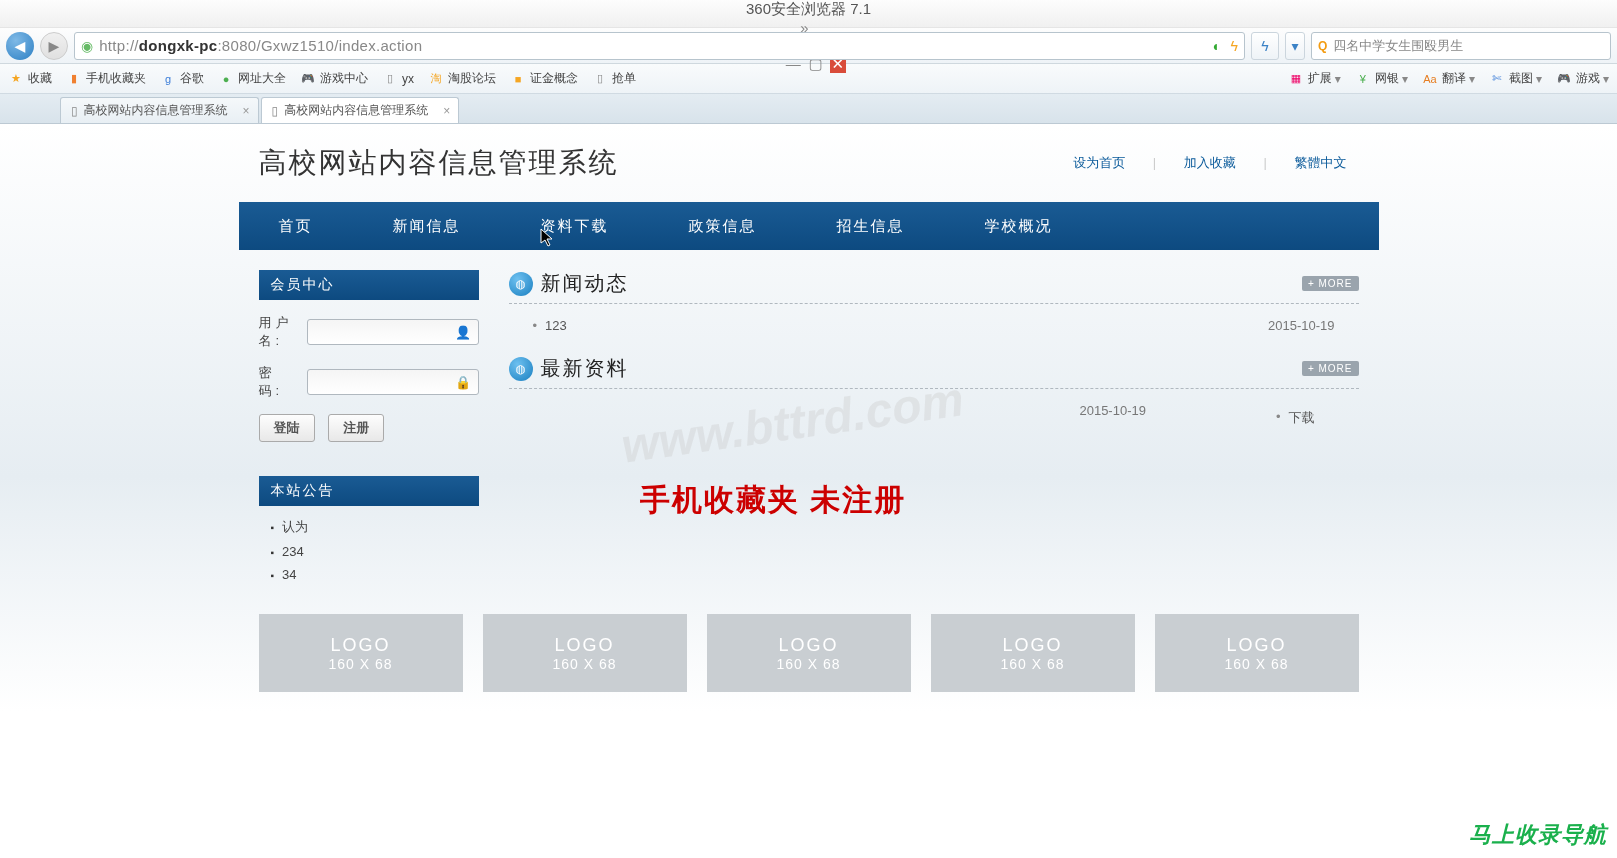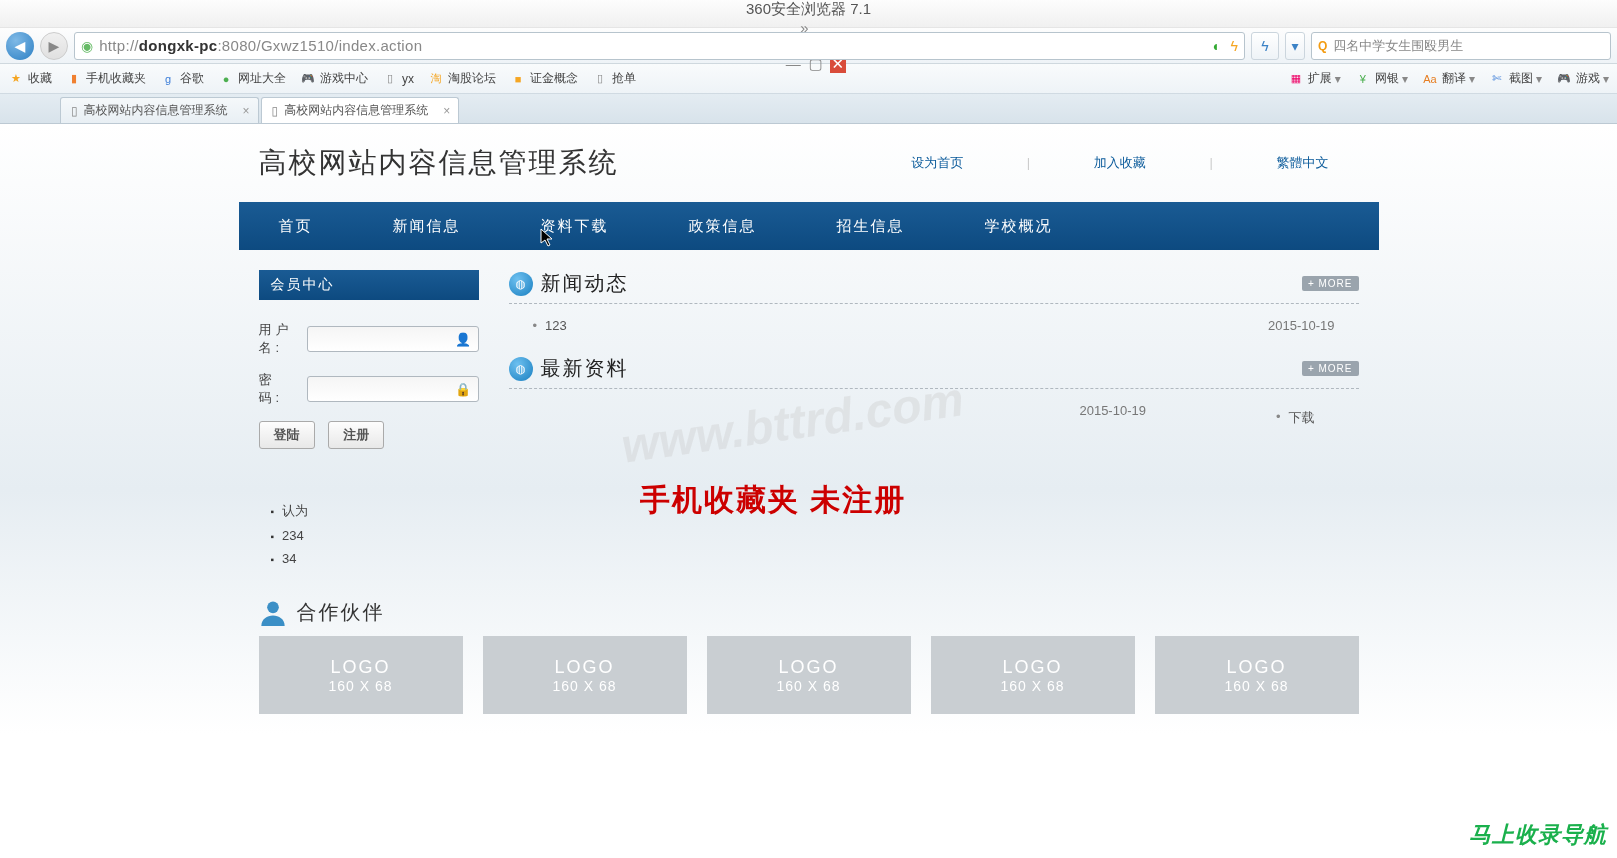--- a/index.html
+++ b/index.html
@@ -36,32 +36,32 @@
 .tab.active { background:#fff; }
 .tab .doc { margin-right:6px; color:#888; }
 .tab .x { position:absolute; right:8px; color:#999; }
 
 
 .page { background: linear-gradient(#fff, #e6edf2 60%, #fff); padding-top:10px; }
 .container { width: 1140px; margin: 0 auto; }
 .header { display:flex; align-items:center; padding: 10px 20px 20px; }
 .site-title { font-size: 28px; color:#333; letter-spacing:2px; }
 .top-links { margin-left:auto; color:#0a5a9a; font-size:13px; }
-.top-links span { margin: 0 30px; cursor:pointer;text-align:center; }
+.top-links span { margin: 0 12px; cursor:pointer;text-align:center; }
 .top-links .sep { color:#ccc; cursor:default; }
 
 .mainnav { background: linear-gradient(#1a5b94, #0d4a80); height: 48px; display:flex; align-items:center; padding:0 40px; }
 .mainnav a { color:#fff; font-size:15px; margin-right:80px; text-decoration:none; letter-spacing:2px; }
 
 .cols { display:flex; gap:30px; padding:20px; }
 .leftcol { width: 220px; }
 .rightcol { flex:1; }
 
 .panel-h { background: linear-gradient(#1a5b94,#0d4a80); color:#fff; padding:6px 12px; font-size:14px; letter-spacing:2px; }
-.login-form { padding:21px 0; font-size:13px; color:#444; }
+.login-form { padding:14px 0; font-size:13px; color:#444; }
 .login-row { display:flex; align-items:center; margin-bottom:14px; }
 .login-row label { width:48px; letter-spacing:4px; }
 .login-row .inp { flex:1; height:26px; border:1px solid #b0b8bf; border-radius:3px; background:linear-gradient(#f5f5f5,#fff); display:flex; align-items:center; padding:0 6px; }
 .login-row .inp .ico { margin-left:auto; color:#888; }
 .btn { display:inline-block; padding:4px 14px; border:1px solid #aaa; border-radius:3px; background:linear-gradient(#fdfdfd,#e8e8e8); margin-right:10px; color:#555; font-size:13px; cursor:pointer;font-weight:bold;}
 
 .notice-list { padding:8px 4px; }
 .notice-list li { list-style:none; padding:4px 8px; color:#444; font-size:13px; }
 .notice-list li::before { content:"▪"; color:#333; margin-right:8px; font-size:10px; }
 
@@ -251,20 +251,21 @@
             <label>密  码:</label>
             <div class="inp">
                 <span class="ico">🔒</span>
               </div>
           </div>
           <span class="btn">登陆</span>
           <span class="btn">注册</span>
         </div>
 
         <div style="height:20px;"></div>
+        <div class="panel-h">本站公告</div>
         <ul class="notice-list" id="notice-list">
             <li>认为</li>
             <li>234</li>
             <li>34</li>
           </ul>
       </div>
 
       <div class="rightcol">
         <div class="sec-h">
           <div class="globe">◍</div>
@@ -288,29 +289,20 @@
             <span style="flex:1;"></span>
             <span style="margin-right:110px;color:#777;">2015-10-19</span>
             <span class="item-sub" style="margin-left:0;">
                 <span>下载</span>
               </span>
           </div>
         </div>
       </div>
     </div>
 
-    <div class="partner-h">
-      <div class="picon">
-        <svg viewBox="0 0 24 24">
-            <circle cx="12" cy="8" r="5" fill="#3b8fc6"></circle>
-            <path d="M2 24c0-6 5-9 10-9s10 3 10 9z" fill="#3b8fc6"></path>
-          </svg>
-      </div>
-      <div class="t">合作伙伴</div>
-    </div>
     <div class="partner-row" id="partner-row">
         <div class="logo-box">
           <div>LOGO</div>
           <small>160 X 68</small>
         </div>
         <div class="logo-box">
           <div>LOGO</div>
           <small>160 X 68</small>
         </div>
         <div class="logo-box">

